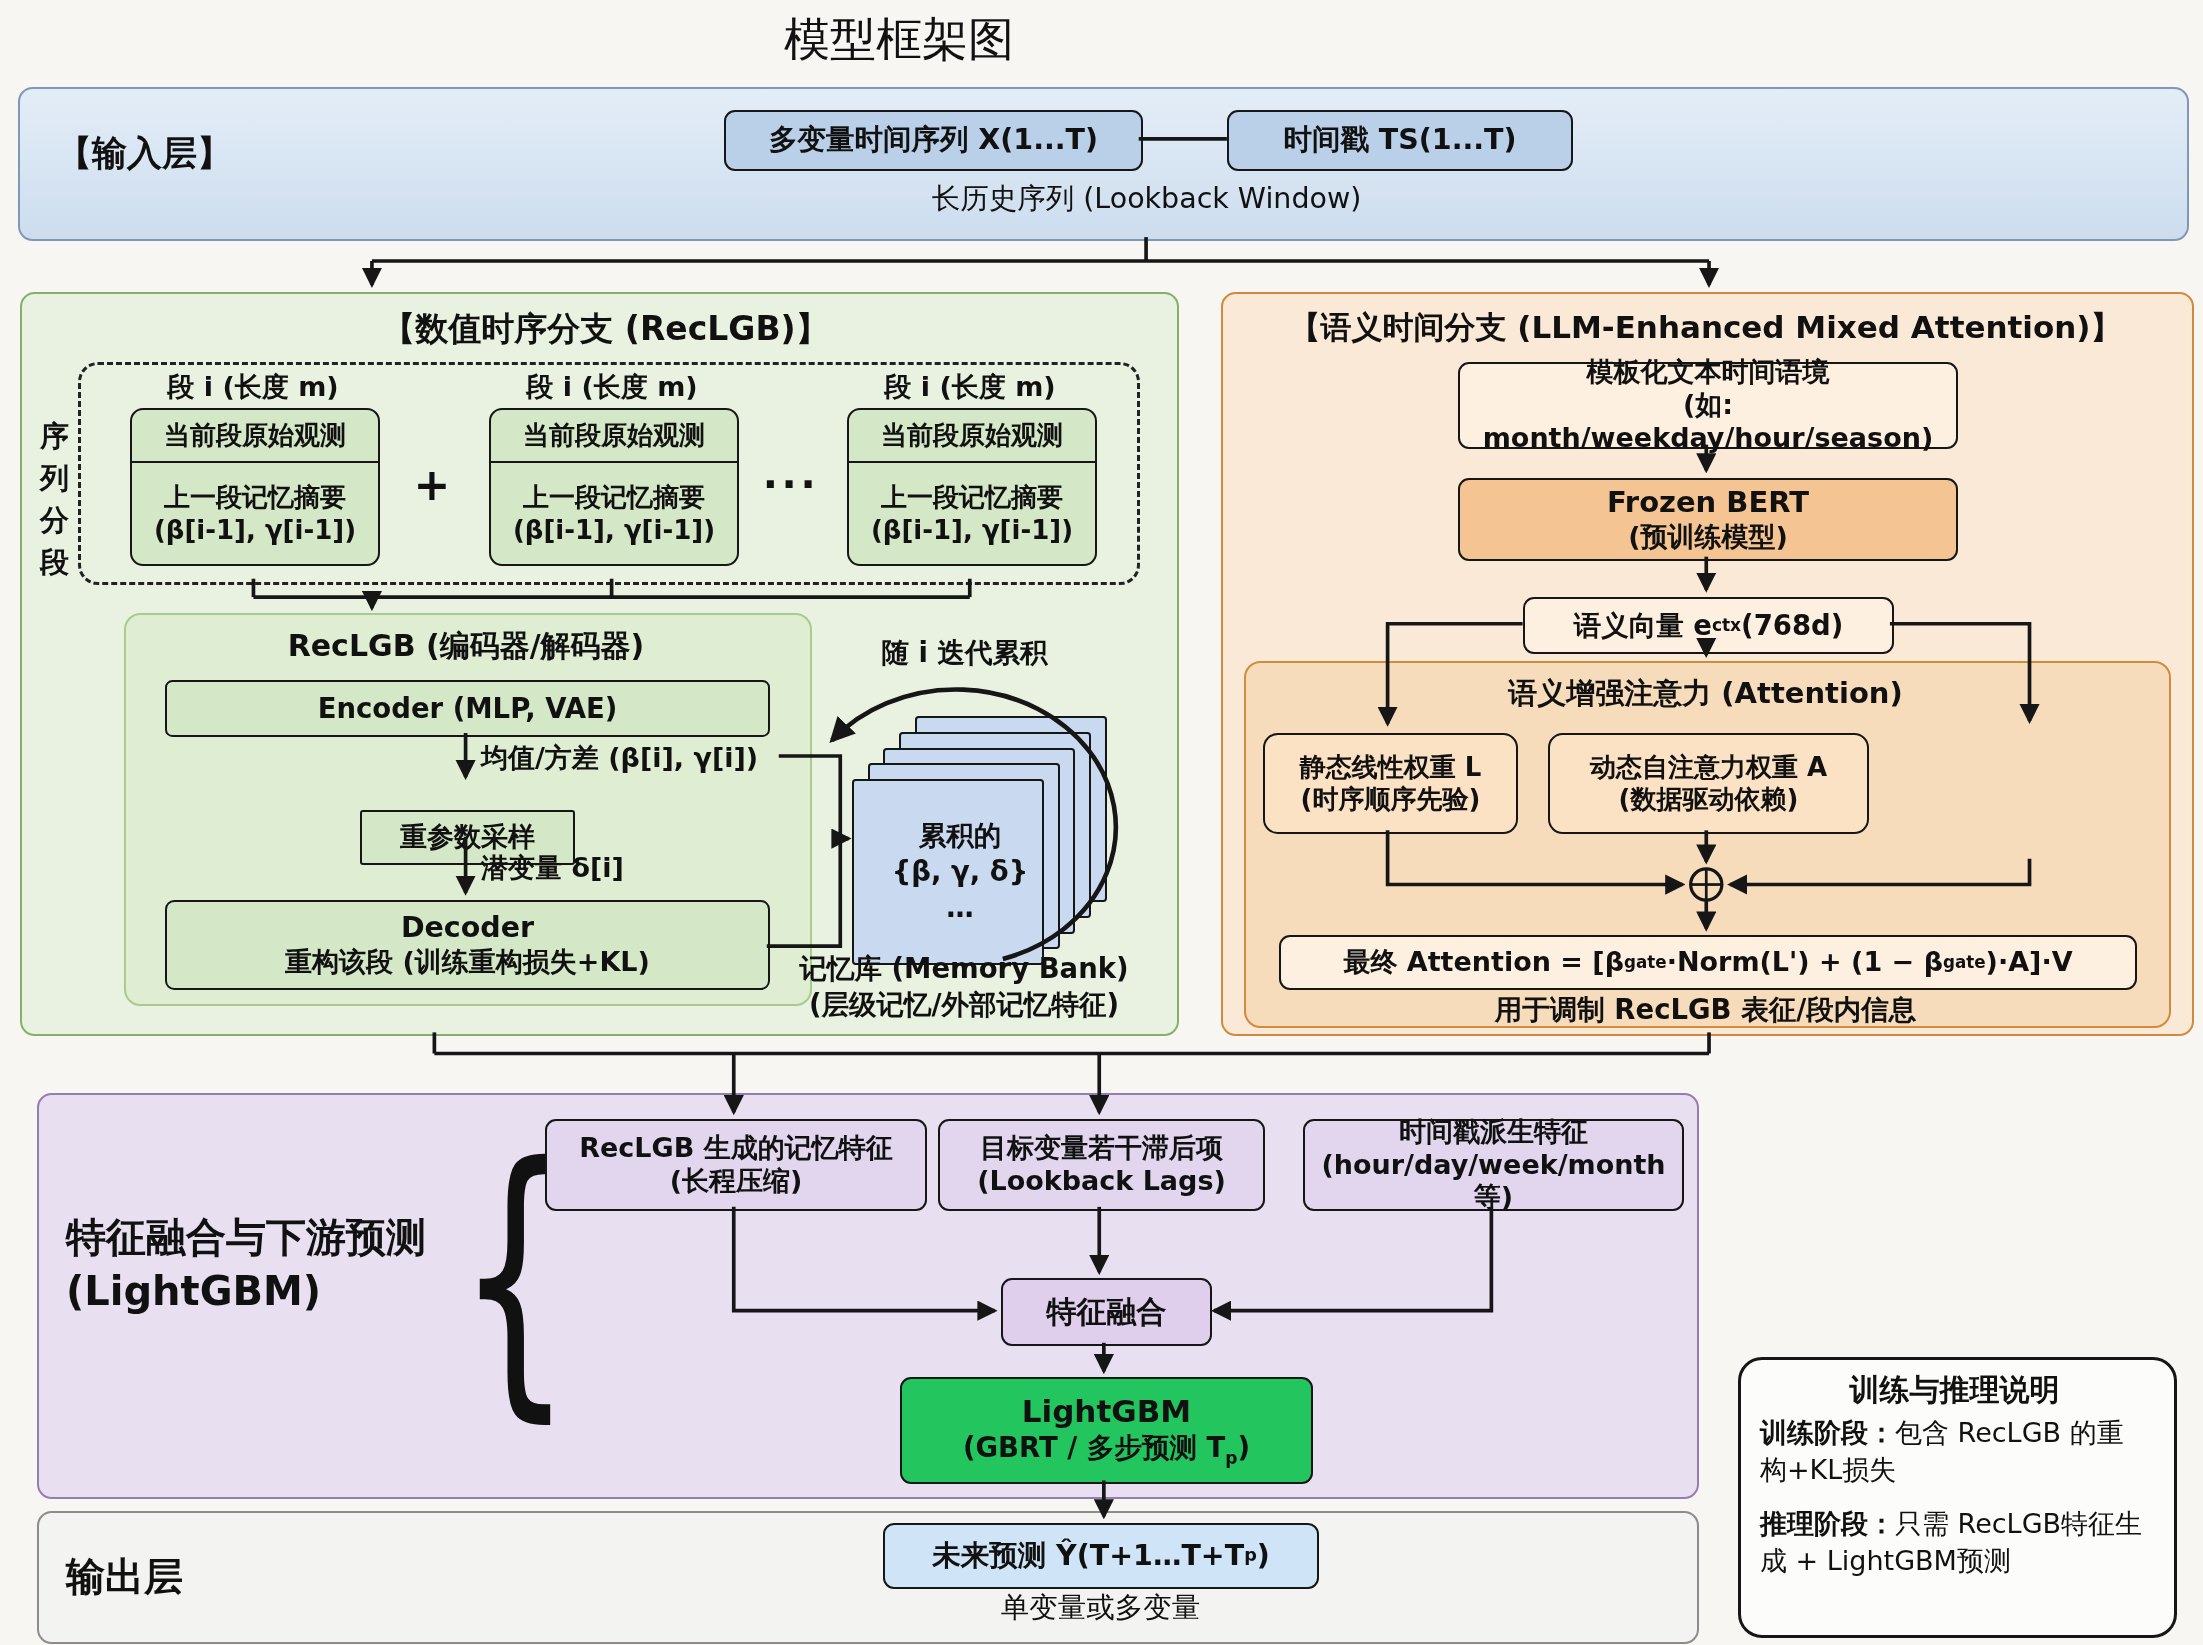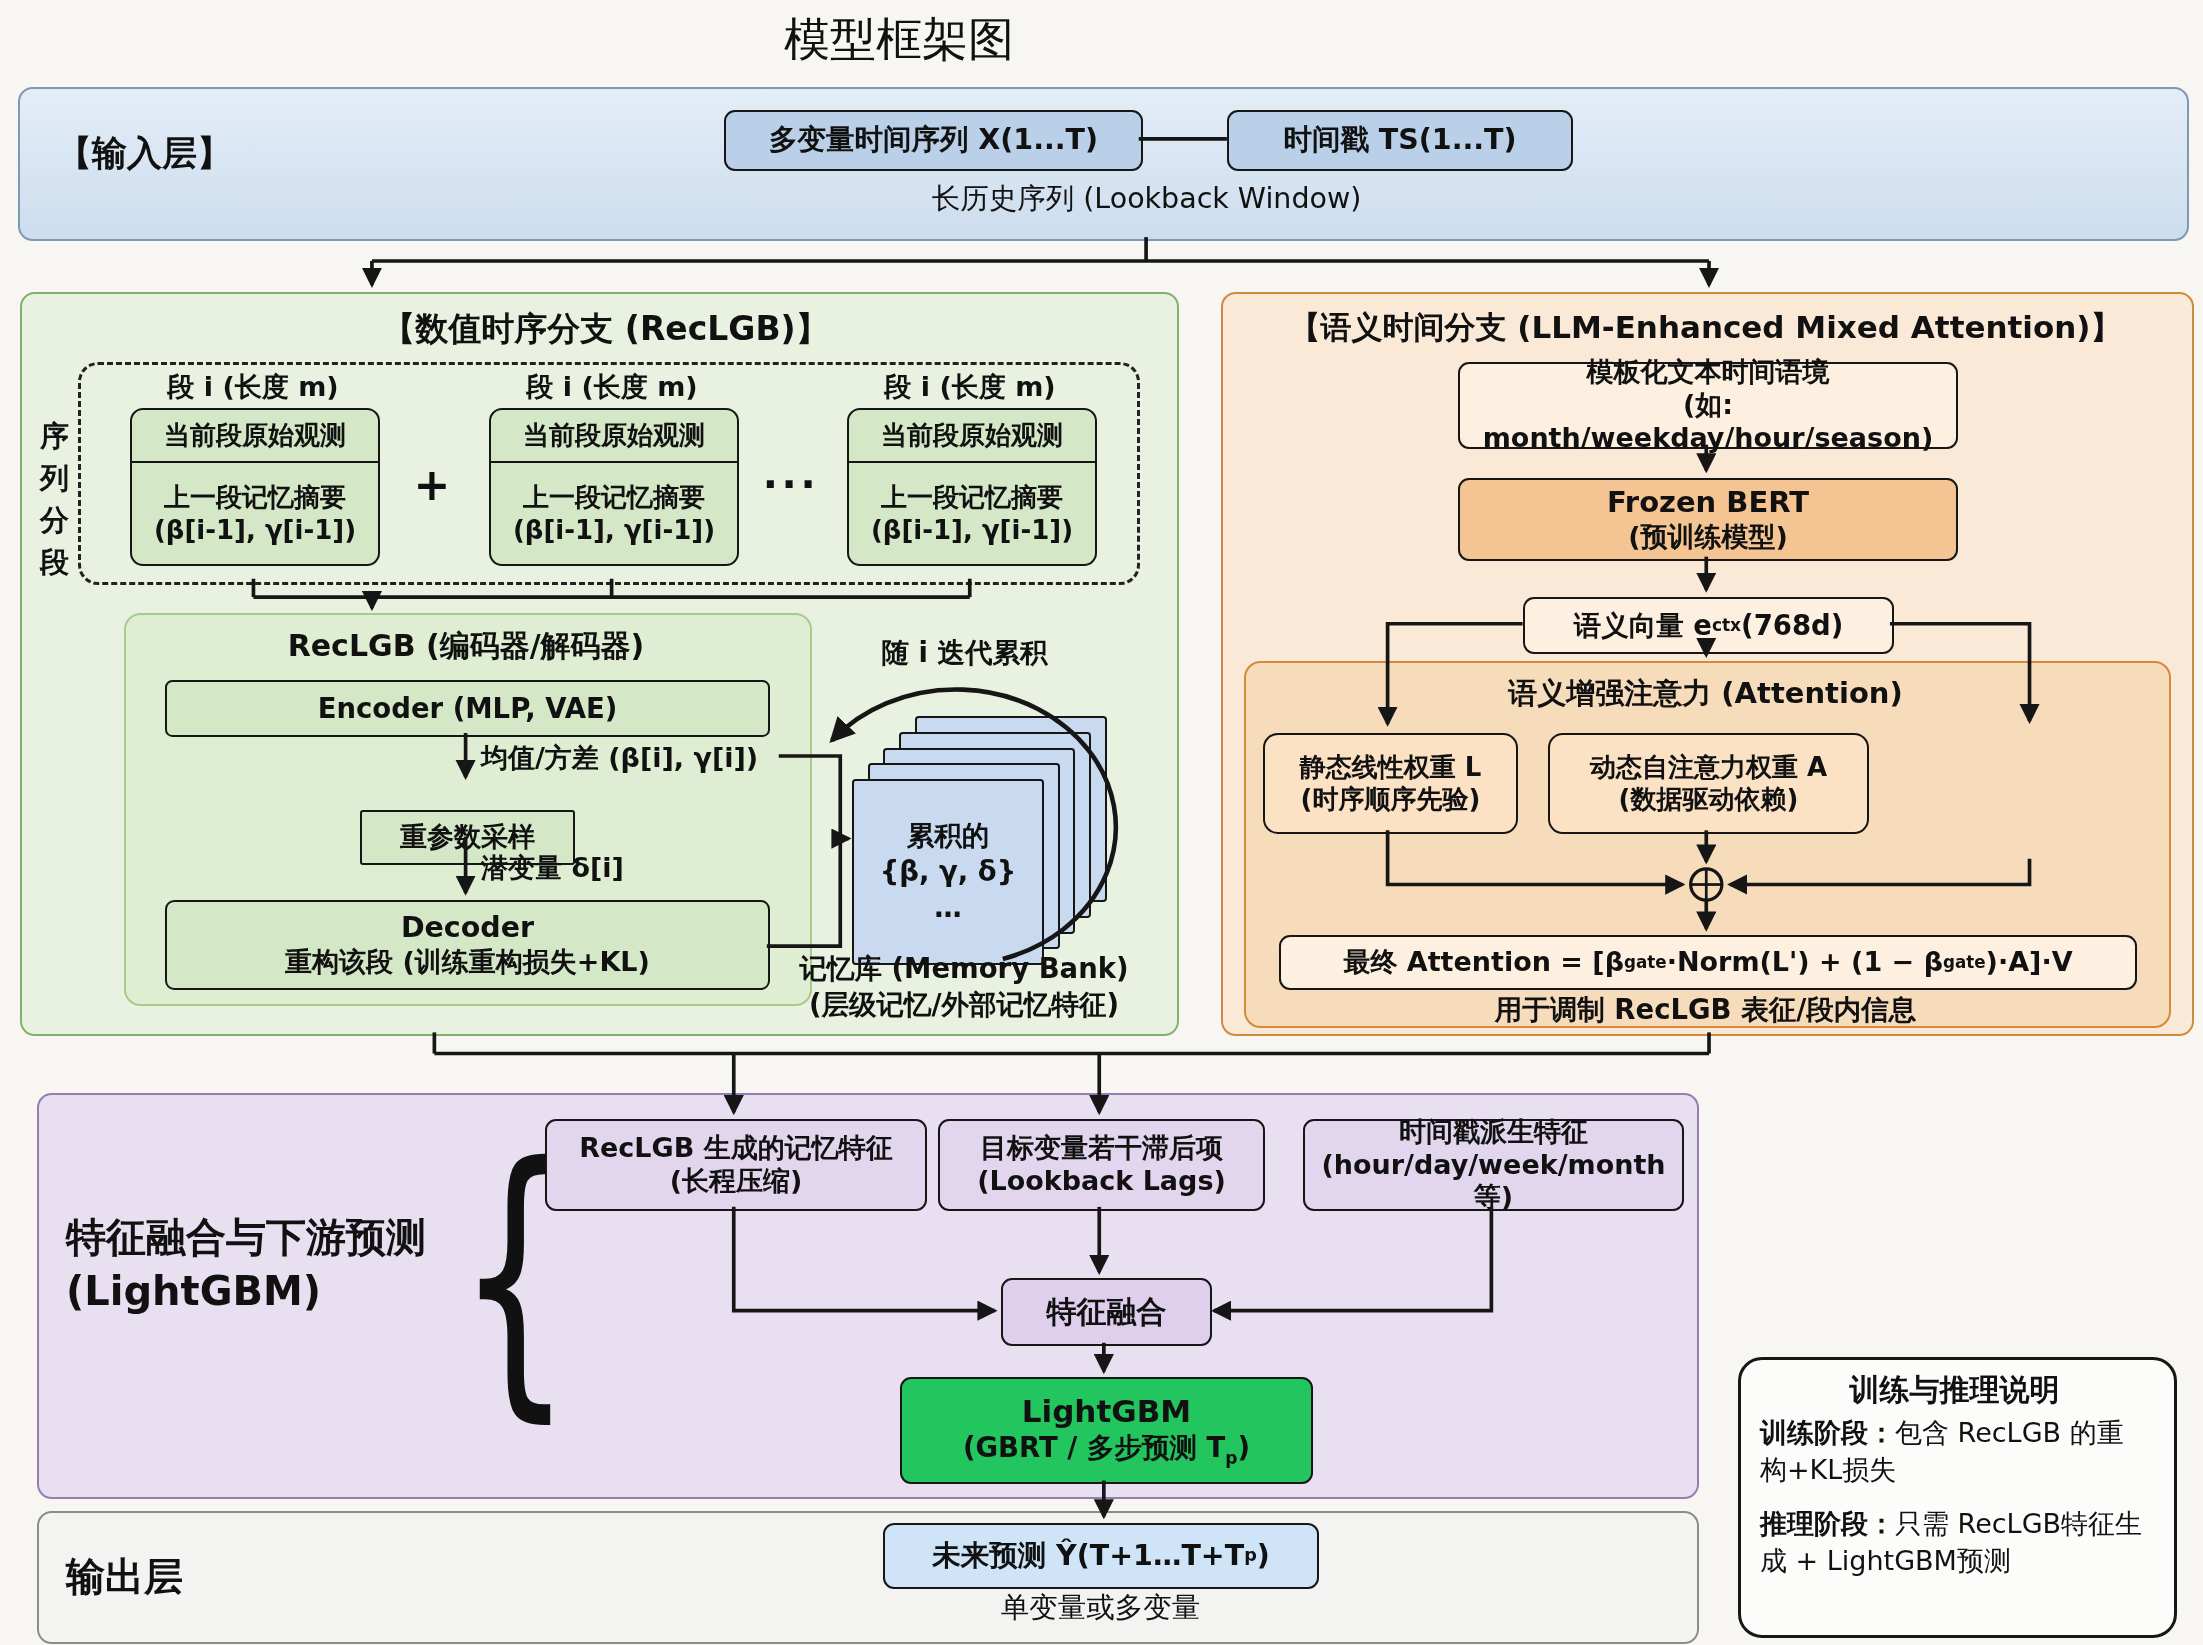--- a/index.html
+++ b/index.html
@@ -50,21 +50,21 @@
   .seg-label{position:absolute;top:369px;width:246px;text-align:center;font-size:27px;
     font-weight:bold;}
   .op{position:absolute;font-weight:bold;}
   .recl-box{left:124px;top:613px;width:684px;height:389px;background:#dfeed3;
     border:2.8px solid #a6cb8c;border-radius:16.5px;}
   .gsub{background:#d4e7c6;}
   .flow-label{position:absolute;font-size:27px;font-weight:bold;white-space:nowrap;}
   .mem-card{position:absolute;width:188px;height:182px;background:#c9daf0;
     border:2.8px solid #161616;border-radius:3.7px;}
   .mem-text{display:flex;flex-direction:column;align-items:center;justify-content:center;
-    width:100%;height:100%;font-size:27.5px;font-weight:bold;line-height:1.3;}
+    width:100%;height:100%;font-size:27.5px;font-weight:bold;line-height:1.3;padding-left:12px;}
   
   .osub{background:#fdf0e0;}
   .obert{background:#f4c492;justify-content:center;}
   .oweight{background:#fbe2c4;border-radius:14.7px;}
   .att-box{left:1244px;top:661px;width:923px;height:363px;background:#f7dcbc;
     border:2.8px solid #cf8b3e;border-radius:16.5px;}
   sub{font-size:0.62em;}
   
   .psub{background:#e2d6ee;}
   .fusion-label{left:66px;top:1210px;width:441px;font-size:40px;font-weight:bold;

